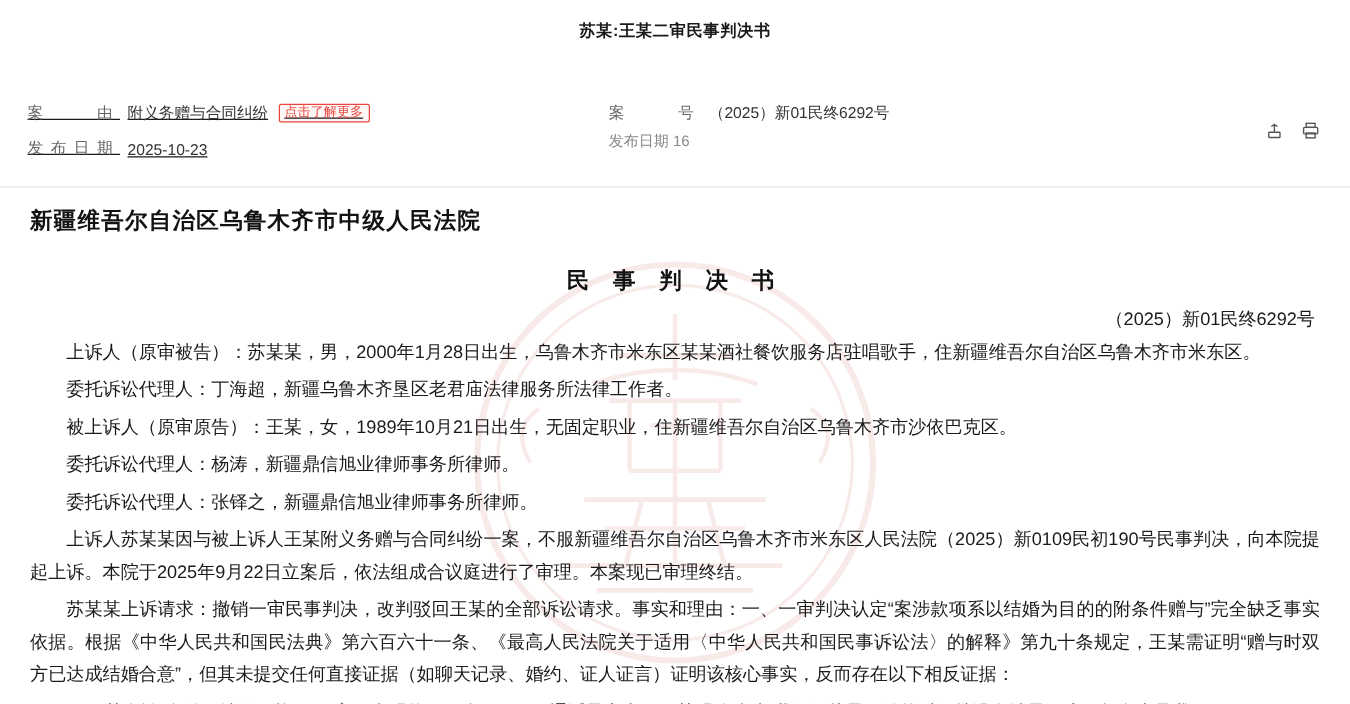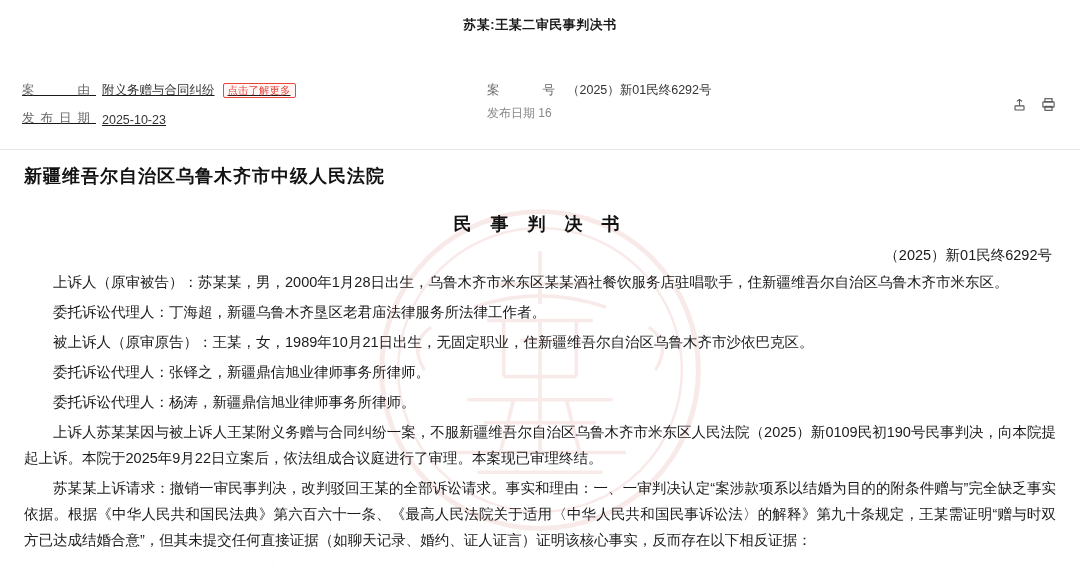--- a/index.html
+++ b/index.html
@@ -237,21 +237,21 @@
     <div class="divider"></div>
 
     <div class="body-wrap">
       <div class="court-name">新疆维吾尔自治区乌鲁木齐市中级人民法院</div>
       <div class="doc-kind">民 事 判 决 书</div>
       <div class="case-no-right">（2025）新01民终6292号</div>
 
       <p class="para">上诉人（原审被告）：苏某某，男，2000年1月28日出生，乌鲁木齐市米东区某某酒社餐饮服务店驻唱歌手，住新疆维吾尔自治区乌鲁木齐市米东区。</p>
       <p class="para">委托诉讼代理人：丁海超，新疆乌鲁木齐垦区老君庙法律服务所法律工作者。</p>
       <p class="para">被上诉人（原审原告）：王某，女，1989年10月21日出生，无固定职业，住新疆维吾尔自治区乌鲁木齐市沙依巴克区。</p>
+      <p class="para">委托诉讼代理人：杨涛，新疆鼎信旭业律师事务所律师。</p>
       <p class="para">委托诉讼代理人：张铎之，新疆鼎信旭业律师事务所律师。</p>
-      <p class="para">委托诉讼代理人：杨涛，新疆鼎信旭业律师事务所律师。</p>
       <p class="para">上诉人苏某某因与被上诉人王某附义务赠与合同纠纷一案，不服新疆维吾尔自治区乌鲁木齐市米东区人民法院（2025）新0109民初190号民事判决，向本院提起上诉。本院于2025年9月22日立案后，依法组成合议庭进行了审理。本案现已审理终结。</p>
       <p class="para">苏某某上诉请求：撤销一审民事判决，改判驳回王某的全部诉讼请求。事实和理由：一、一审判决认定“案涉款项系以结婚为目的的附条件赠与”完全缺乏事实依据。根据《中华人民共和国民法典》第六百六十一条、《最高人民法院关于适用〈中华人民共和国民事诉讼法〉的解释》第九十条规定，王某需证明“赠与时双方已达成结婚合意”，但其未提交任何直接证据（如聊天记录、婚约、证人证言）证明该核心事实，反而存在以下相反证据：</p>
       <p class="para">1. 王某自认“自始无结婚可能”，一审已查明的2024年6月10日通话录音中，王某明确陈述“我们俩从最开始的时候就没有结果。这一年多也是我</p>
     </div>
 
   </div>
 </div>
 
 </body></html>

